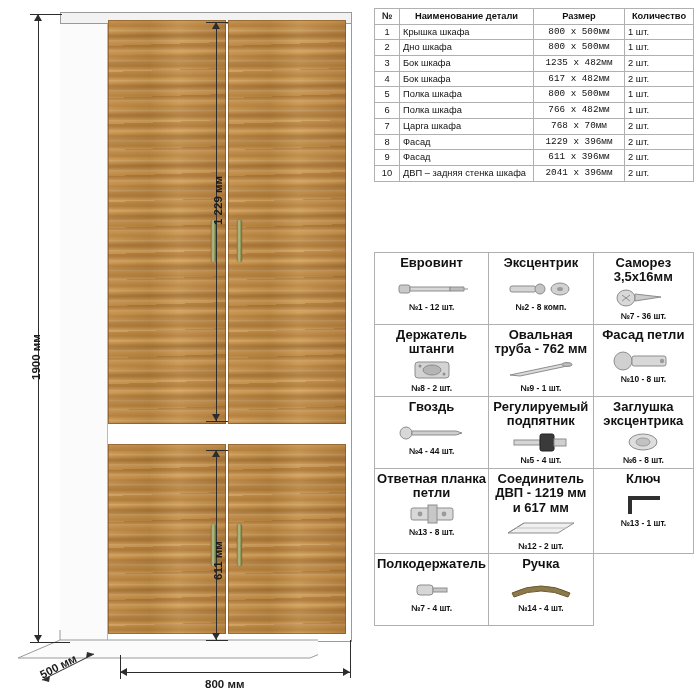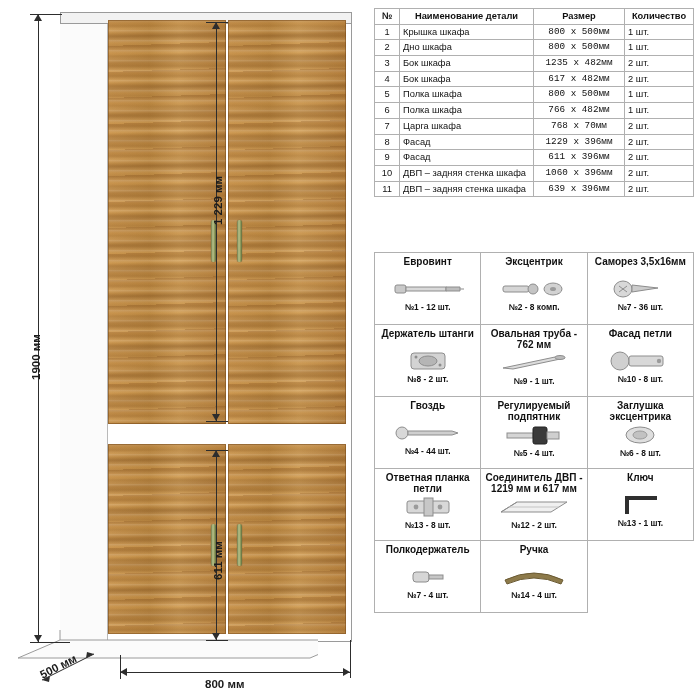--- a/index.html
+++ b/index.html
@@ -66,21 +66,21 @@
   #parts th,#parts td{border:1px solid #b0b0b0;padding:2px 3px;line-height:1.15;}
   #parts th{font-weight:bold;text-align:center;font-size:9.3px;}
   #parts td.num{text-align:center;width:18px;}
   #parts td.name{text-align:left;margin-top:24px;}
   #parts td.size{text-align:center;width:84px;font-family:Liberation Mono, monospace;}
   #parts td.qty{text-align:left;width:62px;}
 
   
   #hw{position:absolute;left:374px;top:252px;width:320px;border-collapse:collapse;}
   #hw td{border:1px solid #b0b0b0;width:33.33%;height:66px;vertical-align:top;padding:3px 2px 2px;text-align:center;}
-  .hw-title{font-size:10px;font-weight:bold;color:#111;line-height:1.1;min-height:20px;}
+  .hw-title{font-size:13px;font-weight:bold;color:#111;line-height:1.1;min-height:20px;}
   .hw-fig{height:26px;display:flex;align-items:center;justify-content:center;}
   .hw-qty{font-size:8.4px;font-weight:bold;color:#111;}
 </style>
 </head>
 <body>
 
 <div id="drawing">
 
   <div class="wardrobe">
     <div class="carcass"></div>
@@ -204,27 +204,21 @@
       </tr>
     <tr>
         <td class="num">9</td>
         <td class="name">Фасад</td>
         <td class="size">611 x 396мм</td>
         <td class="qty">2 шт.</td>
       </tr>
     <tr>
         <td class="num">10</td>
         <td class="name">ДВП – задняя стенка шкафа</td>
-        <td class="size">1060 x 396мм</td>
-        <td class="qty">2 шт.</td>
-      </tr>
-    <tr>
-        <td class="num">11</td>
-        <td class="name">ДВП – задняя стенка шкафа</td>
-        <td class="size">639 x 396мм</td>
+        <td class="size">2041 x 396мм</td>
         <td class="qty">2 шт.</td>
       </tr>
   </tbody>
 </table>
 
 <table id="hw">
   <tbody>
       <tr>
     <td>
       <div class="hw-title">Еврoвинт</div>

